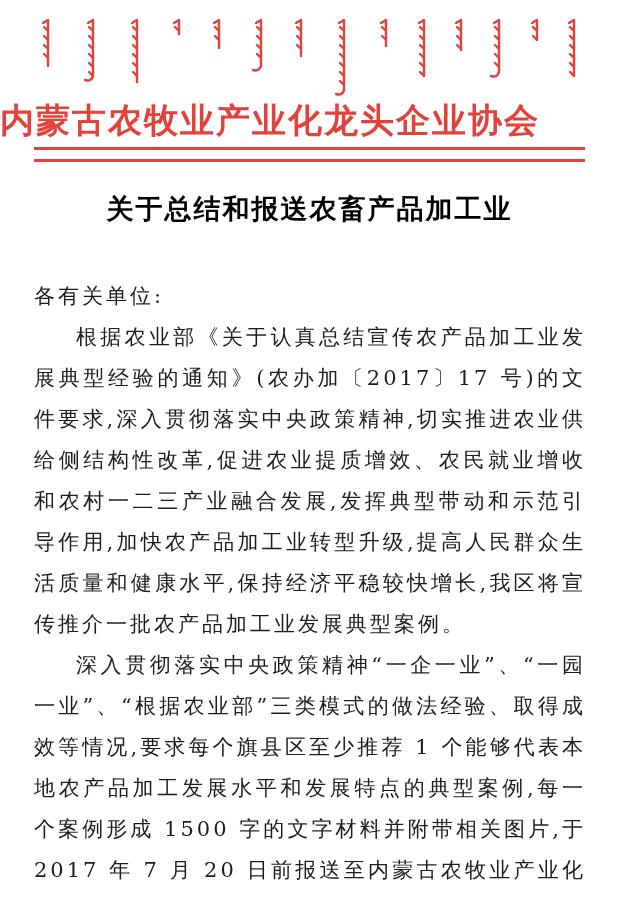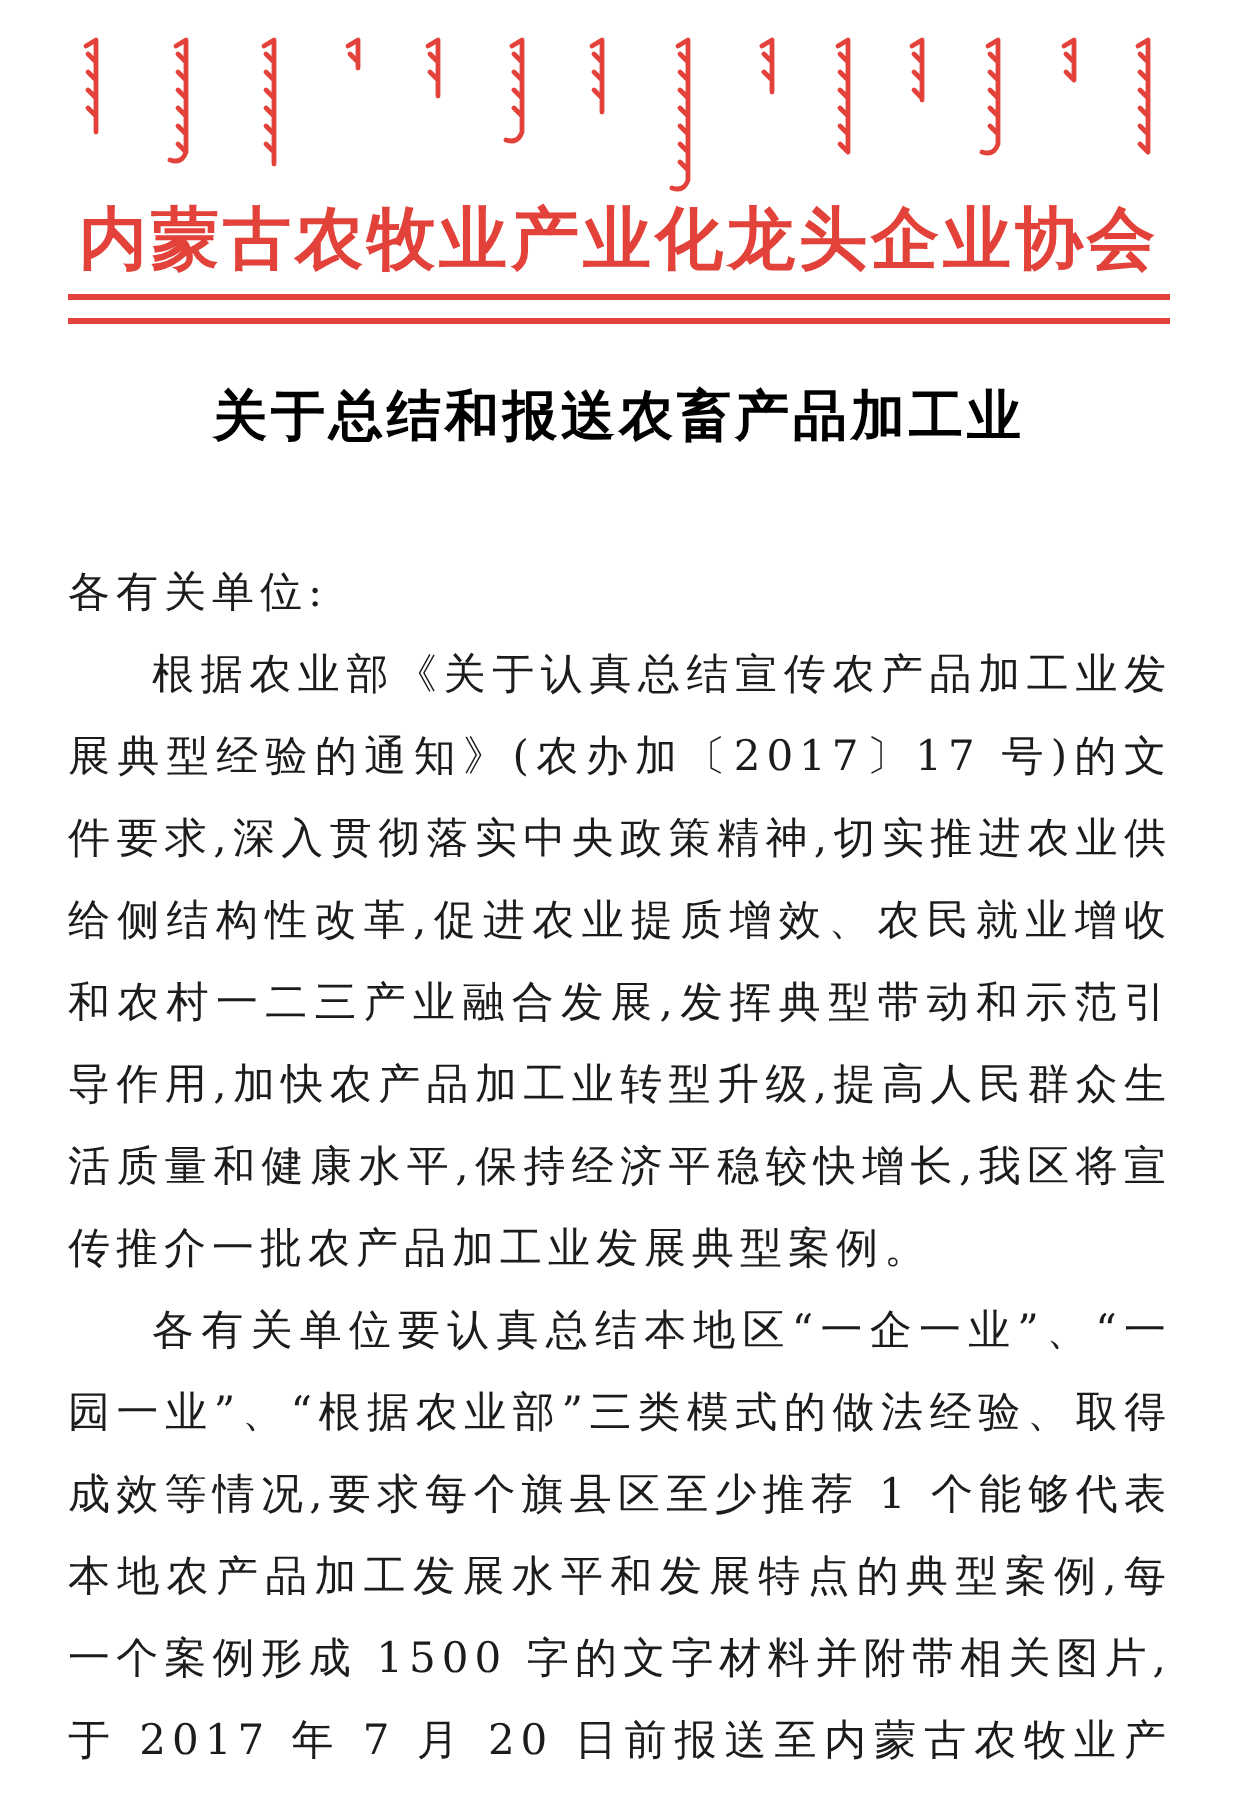--- a/index.html
+++ b/index.html
@@ -18,21 +18,20 @@
   }
   
   .letterhead{padding-top:14px;}
   .mongolian{
     display:block;
     margin:0 auto;
     width:560px;height:84px;
   }
   .org-name{
     margin-top:0px;
-    text-align:center;
     color:var(--red);
     font-weight:bold;
     font-size:34px;
     letter-spacing:2px;
     white-space:nowrap;
     line-height:1.3;
   }
   .double-rule{
     margin:5px 34px 0 34px;
     height:9px;
@@ -90,16 +89,16 @@
     <div class="double-rule"></div>
   </header>
 
   <h1 class="doc-title">
     <span>关于总结和报送农畜产品加工业</span><br>
   </h1>
 
   <main class="body-text">
     <p class="salutation">各有关单位:</p>
     <p class="indent para-1">根据农业部《关于认真总结宣传农产品加工业发展典型经验的通知》(农办加〔2017〕17 号)的文件要求,深入贯彻落实中央政策精神,切实推进农业供给侧结构性改革,促进农业提质增效、农民就业增收和农村一二三产业融合发展,发挥典型带动和示范引导作用,加快农产品加工业转型升级,提高人民群众生活质量和健康水平,保持经济平稳较快增长,我区将宣传推介一批农产品加工业发展典型案例。</p>
-    <p class="indent para-2"><span>各有关单位要认真总结本地区</span><b>“一企一业”</b><span>、</span><b>“一园一业”</b><span>、</span><b>“根据农业部”</b><span>三类模式的做法经验、取得成效等情况,要求每个旗县区至少推荐 1 个能够代表本地农产品加工发展水平和发展特点的典型案例,每一个案例形成 1500 字的文字材料并附带相关图片,于 2017 年 7 月 20 日前报送至内蒙古农牧业产业化龙头企业协会,同时发送电子文档。经过统</span></p>
+    <p class="indent para-2"><span>深入贯彻落实中央政策精神</span><b>“一企一业”</b><span>、</span><b>“一园一业”</b><span>、</span><b>“根据农业部”</b><span>三类模式的做法经验、取得成效等情况,要求每个旗县区至少推荐 1 个能够代表本地农产品加工发展水平和发展特点的典型案例,每一个案例形成 1500 字的文字材料并附带相关图片,于 2017 年 7 月 20 日前报送至内蒙古农牧业产业化龙头企业协会,同时发送电子文档。经过统</span></p>
   </main>
 
 </div>
 
 </body></html>

